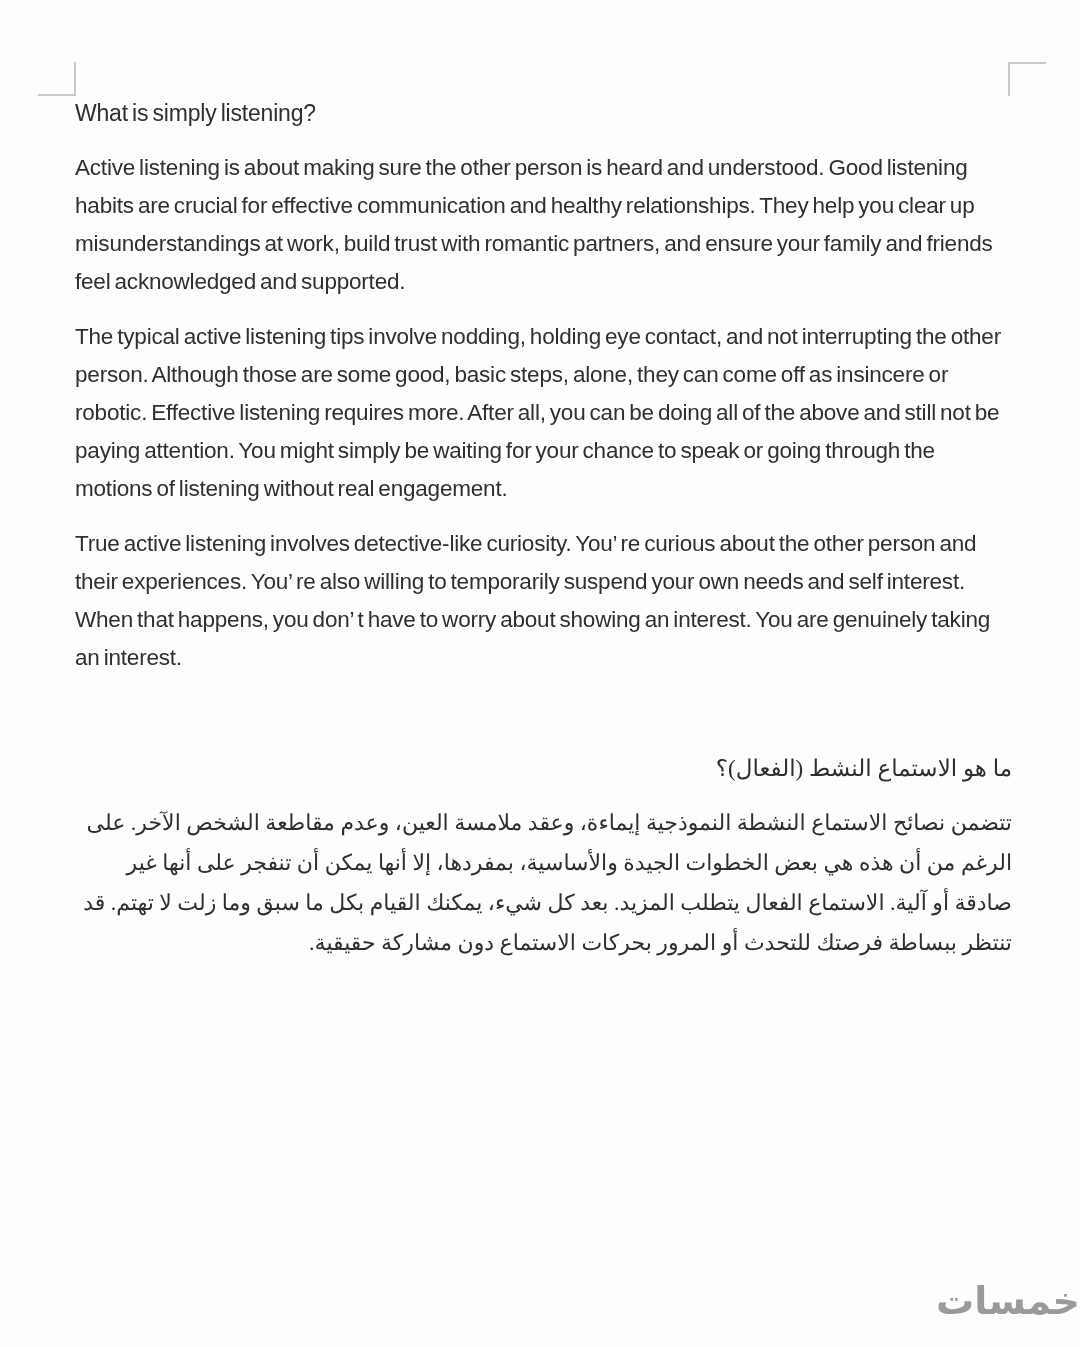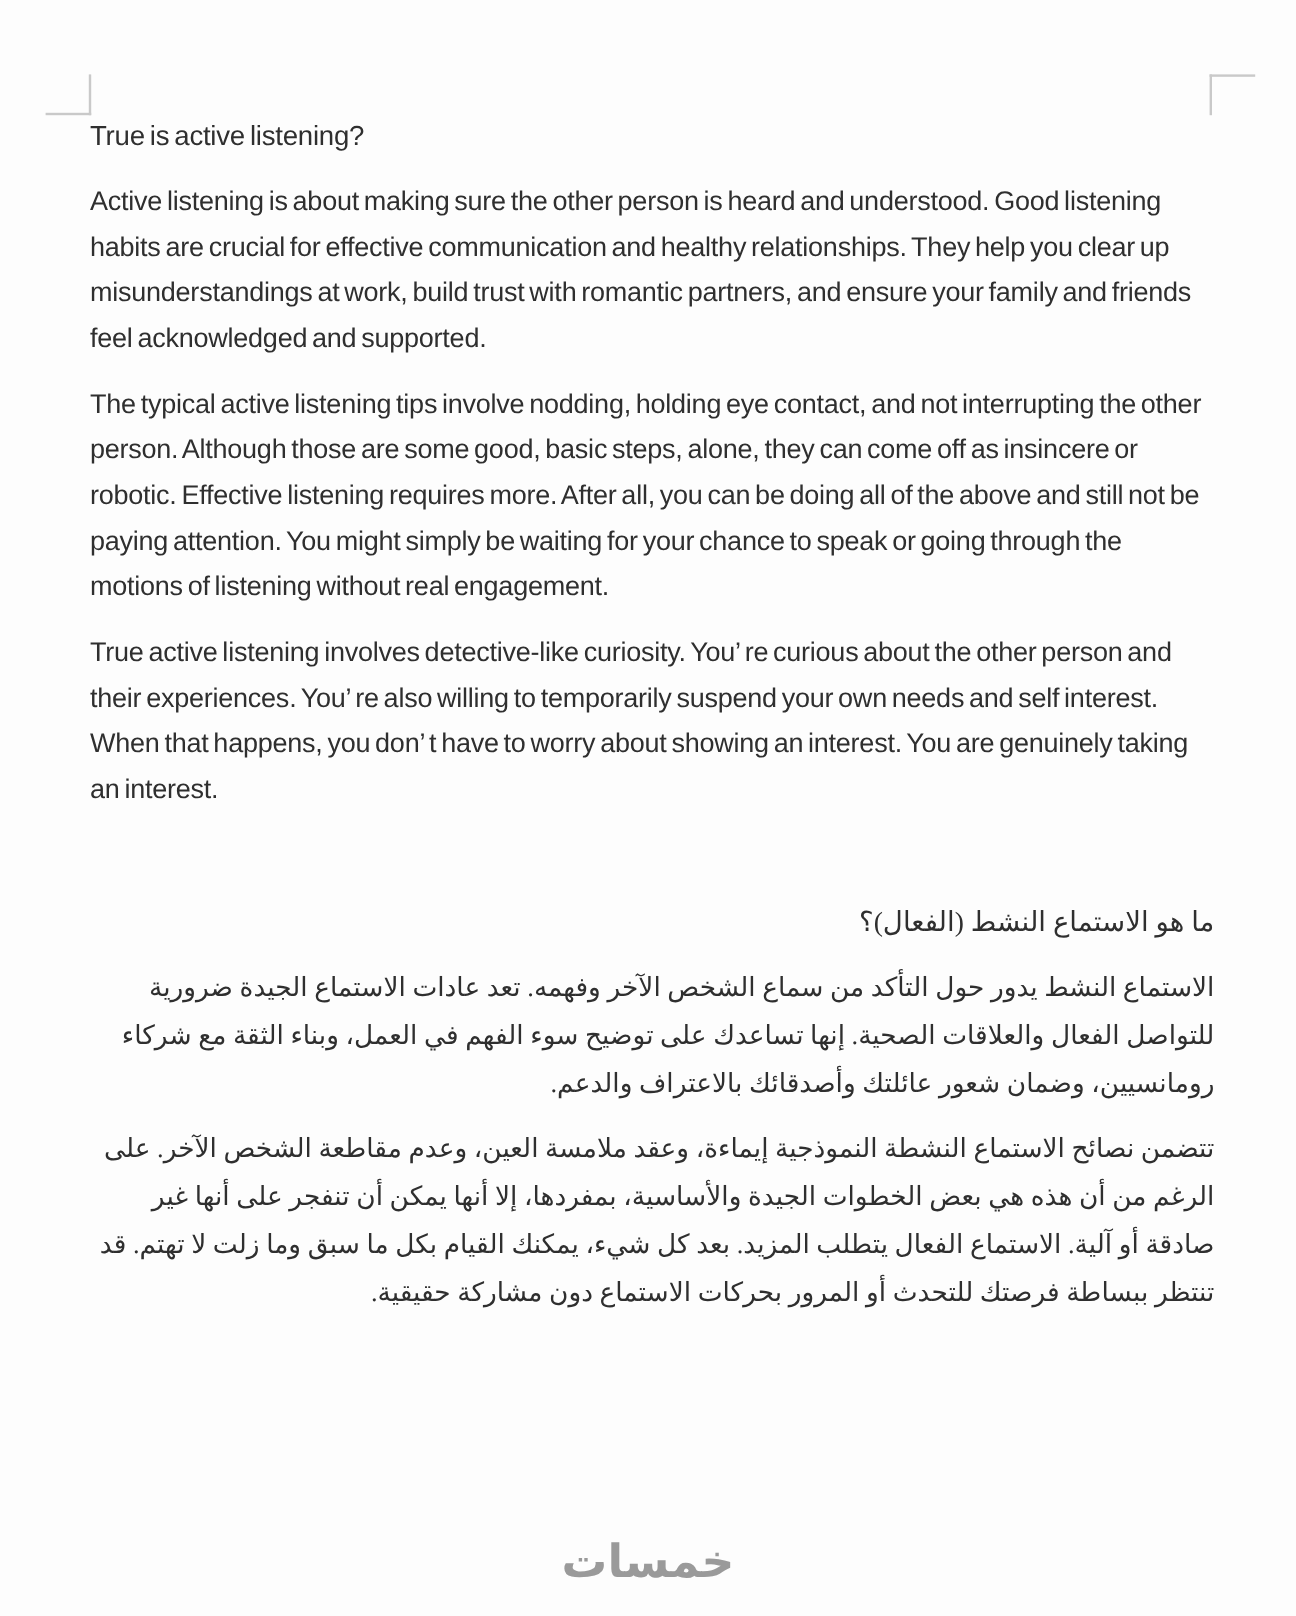--- a/index.html
+++ b/index.html
@@ -75,21 +75,21 @@
     font-weight: 400;
     line-height: 40px;
     margin: 0 0 14px 0;
   }
   
   .footer {
     position: absolute;
     left: 0;
     bottom: 24px;
     width: 100%;
-    text-align: center;
+    text-align: right;
     margin-top: 36px;
   }
   .footer .logo {
     font-family: "DejaVu Sans", sans-serif;
     font-size: 38px;
     font-weight: 700;
     color: var(--logo-color, #9a9a9a);
     direction: rtl;
   }
 </style>
@@ -97,29 +97,28 @@
 <body>
 
 <div class="page" style="--text-color: #2f2f2f; --logo-color: #9a9a9a;">
 
   <div class="crop-mark tl"></div>
   <div class="crop-mark tr"></div>
 
   <div class="content">
 
     <section class="english">
-      <h1>True is active listening?</h1>
+      <h1>What is simply listening?</h1>
       <p>Active listening is about making sure the other person is heard and understood. Good listening habits are crucial for effective communication and healthy relationships. They help you clear up misunderstandings at work, build trust with romantic partners, and ensure your family and friends feel acknowledged and supported.</p>
       <p>The typical active listening tips involve nodding, holding eye contact, and not interrupting the other person. Although those are some good, basic steps, alone, they can come off as insincere or robotic. Effective listening requires more. After all, you can be doing all of the above and still not be paying attention. You might simply be waiting for your chance to speak or going through the motions of listening without real engagement.</p>
       <p>True active listening involves detective-like curiosity. You’ re curious about the other person and their experiences. You’ re also willing to temporarily suspend your own needs and self interest. When that happens, you don’ t have to worry about showing an interest. You are genuinely taking an interest.</p>
     </section>
 
     <section class="arabic" dir="rtl">
       <h2>ما هو الاستماع النشط (الفعال)؟</h2>
-      <p>الاستماع النشط يدور حول التأكد من سماع الشخص الآخر وفهمه. تعد عادات الاستماع الجيدة ضرورية للتواصل الفعال والعلاقات الصحية. إنها تساعدك على توضيح سوء الفهم في العمل، وبناء الثقة مع شركاء رومانسيين، وضمان شعور عائلتك وأصدقائك بالاعتراف والدعم.</p>
       <p>تتضمن نصائح الاستماع النشطة النموذجية إيماءة، وعقد ملامسة العين، وعدم مقاطعة الشخص الآخر. على الرغم من أن هذه هي بعض الخطوات الجيدة والأساسية، بمفردها، إلا أنها يمكن أن تنفجر على أنها غير صادقة أو آلية. الاستماع الفعال يتطلب المزيد. بعد كل شيء، يمكنك القيام بكل ما سبق وما زلت لا تهتم. قد تنتظر ببساطة فرصتك للتحدث أو المرور بحركات الاستماع دون مشاركة حقيقية.</p>
     </section>
 
   </div>
 
   <div class="footer">
     <span class="logo">خمسات</span>
   </div>
 
 </div>

